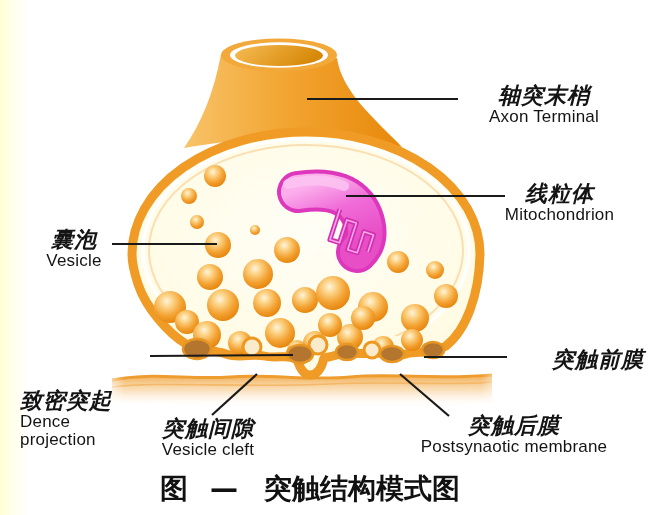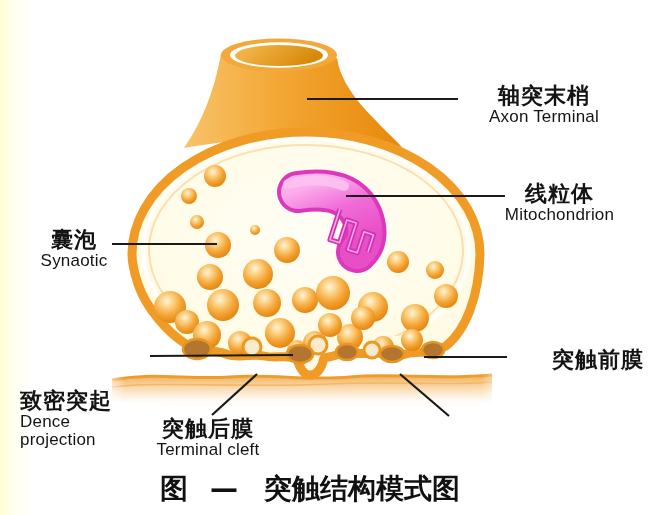--- a/index.html
+++ b/index.html
@@ -4,21 +4,21 @@
 <style>
   html,body{margin:0;padding:0;background:#ffffff;}
   .stage{
     position:relative;width:671px;height:515px;overflow:hidden;
     background:linear-gradient(90deg,#FFFFD2 0px,#FFFFEC 12px,#FFFFFF 30px);
     font-family:"Liberation Sans","DejaVu Sans",sans-serif;
   }
   .stage svg{position:absolute;left:0;top:0;}
   .label{position:absolute;color:#141414;text-align:center;line-height:1.08;}
   .label .zh{display:block;font-size:22px;font-weight:700;letter-spacing:1px;
-             font-family:"DejaVu Sans","Liberation Sans",sans-serif;}
+             font-family:"DejaVu Sans","Liberation Sans",sans-serif;font-style:italic;}
   .label .en{display:block;font-size:17px;font-weight:400;letter-spacing:0.2px;}
   .label.align-left{text-align:left;}
   .caption{position:absolute;left:90px;top:470px;width:440px;text-align:center;
            color:#111;font-weight:700;font-size:28px;
            font-family:"DejaVu Sans","Liberation Sans",sans-serif;}
   .caption .dash{display:inline-block;margin:0 26px 0 22px;}
 </style>
 </head>
 <body>
 
@@ -170,35 +170,39 @@
     <span class="en">Axon Terminal</span>
   </div>
 
   <div class="label" style="left:452px;top:182px;width:215px;">
     <span class="zh">线粒体</span>
     <span class="en">Mitochondrion</span>
   </div>
 
   <div class="label" style="left:14px;top:228px;width:120px;">
     <span class="zh">囊泡</span>
-    <span class="en">Synaotic</span>
+    <span class="en">Vesicle</span>
   </div>
 
   <div class="label align-left" style="left:20px;top:341px;width:126px;margin-top:48px;">
     <span class="zh">致密突起</span>
     <span class="en">Dence projection</span>
   </div>
 
   <div class="label" style="left:118px;top:417px;width:180px;">
-    <span class="zh">突触后膜</span>
-    <span class="en">Terminal cleft</span>
+    <span class="zh">突触间隙</span>
+    <span class="en">Vesicle cleft</span>
   </div>
 
   <div class="label" style="left:518px;top:348px;width:160px;">
     <span class="zh">突触前膜</span>
   </div>
 
+  <div class="label" style="left:388px;top:414px;width:252px;">
+    <span class="zh">突触后膜</span>
+    <span class="en">Postsynaotic membrane</span>
+  </div>
 
   <div class="caption">
     <span>图</span><span class="dash">—</span><span>突触结构模式图</span>
   </div>
 
 </div>
 
 </body></html>

